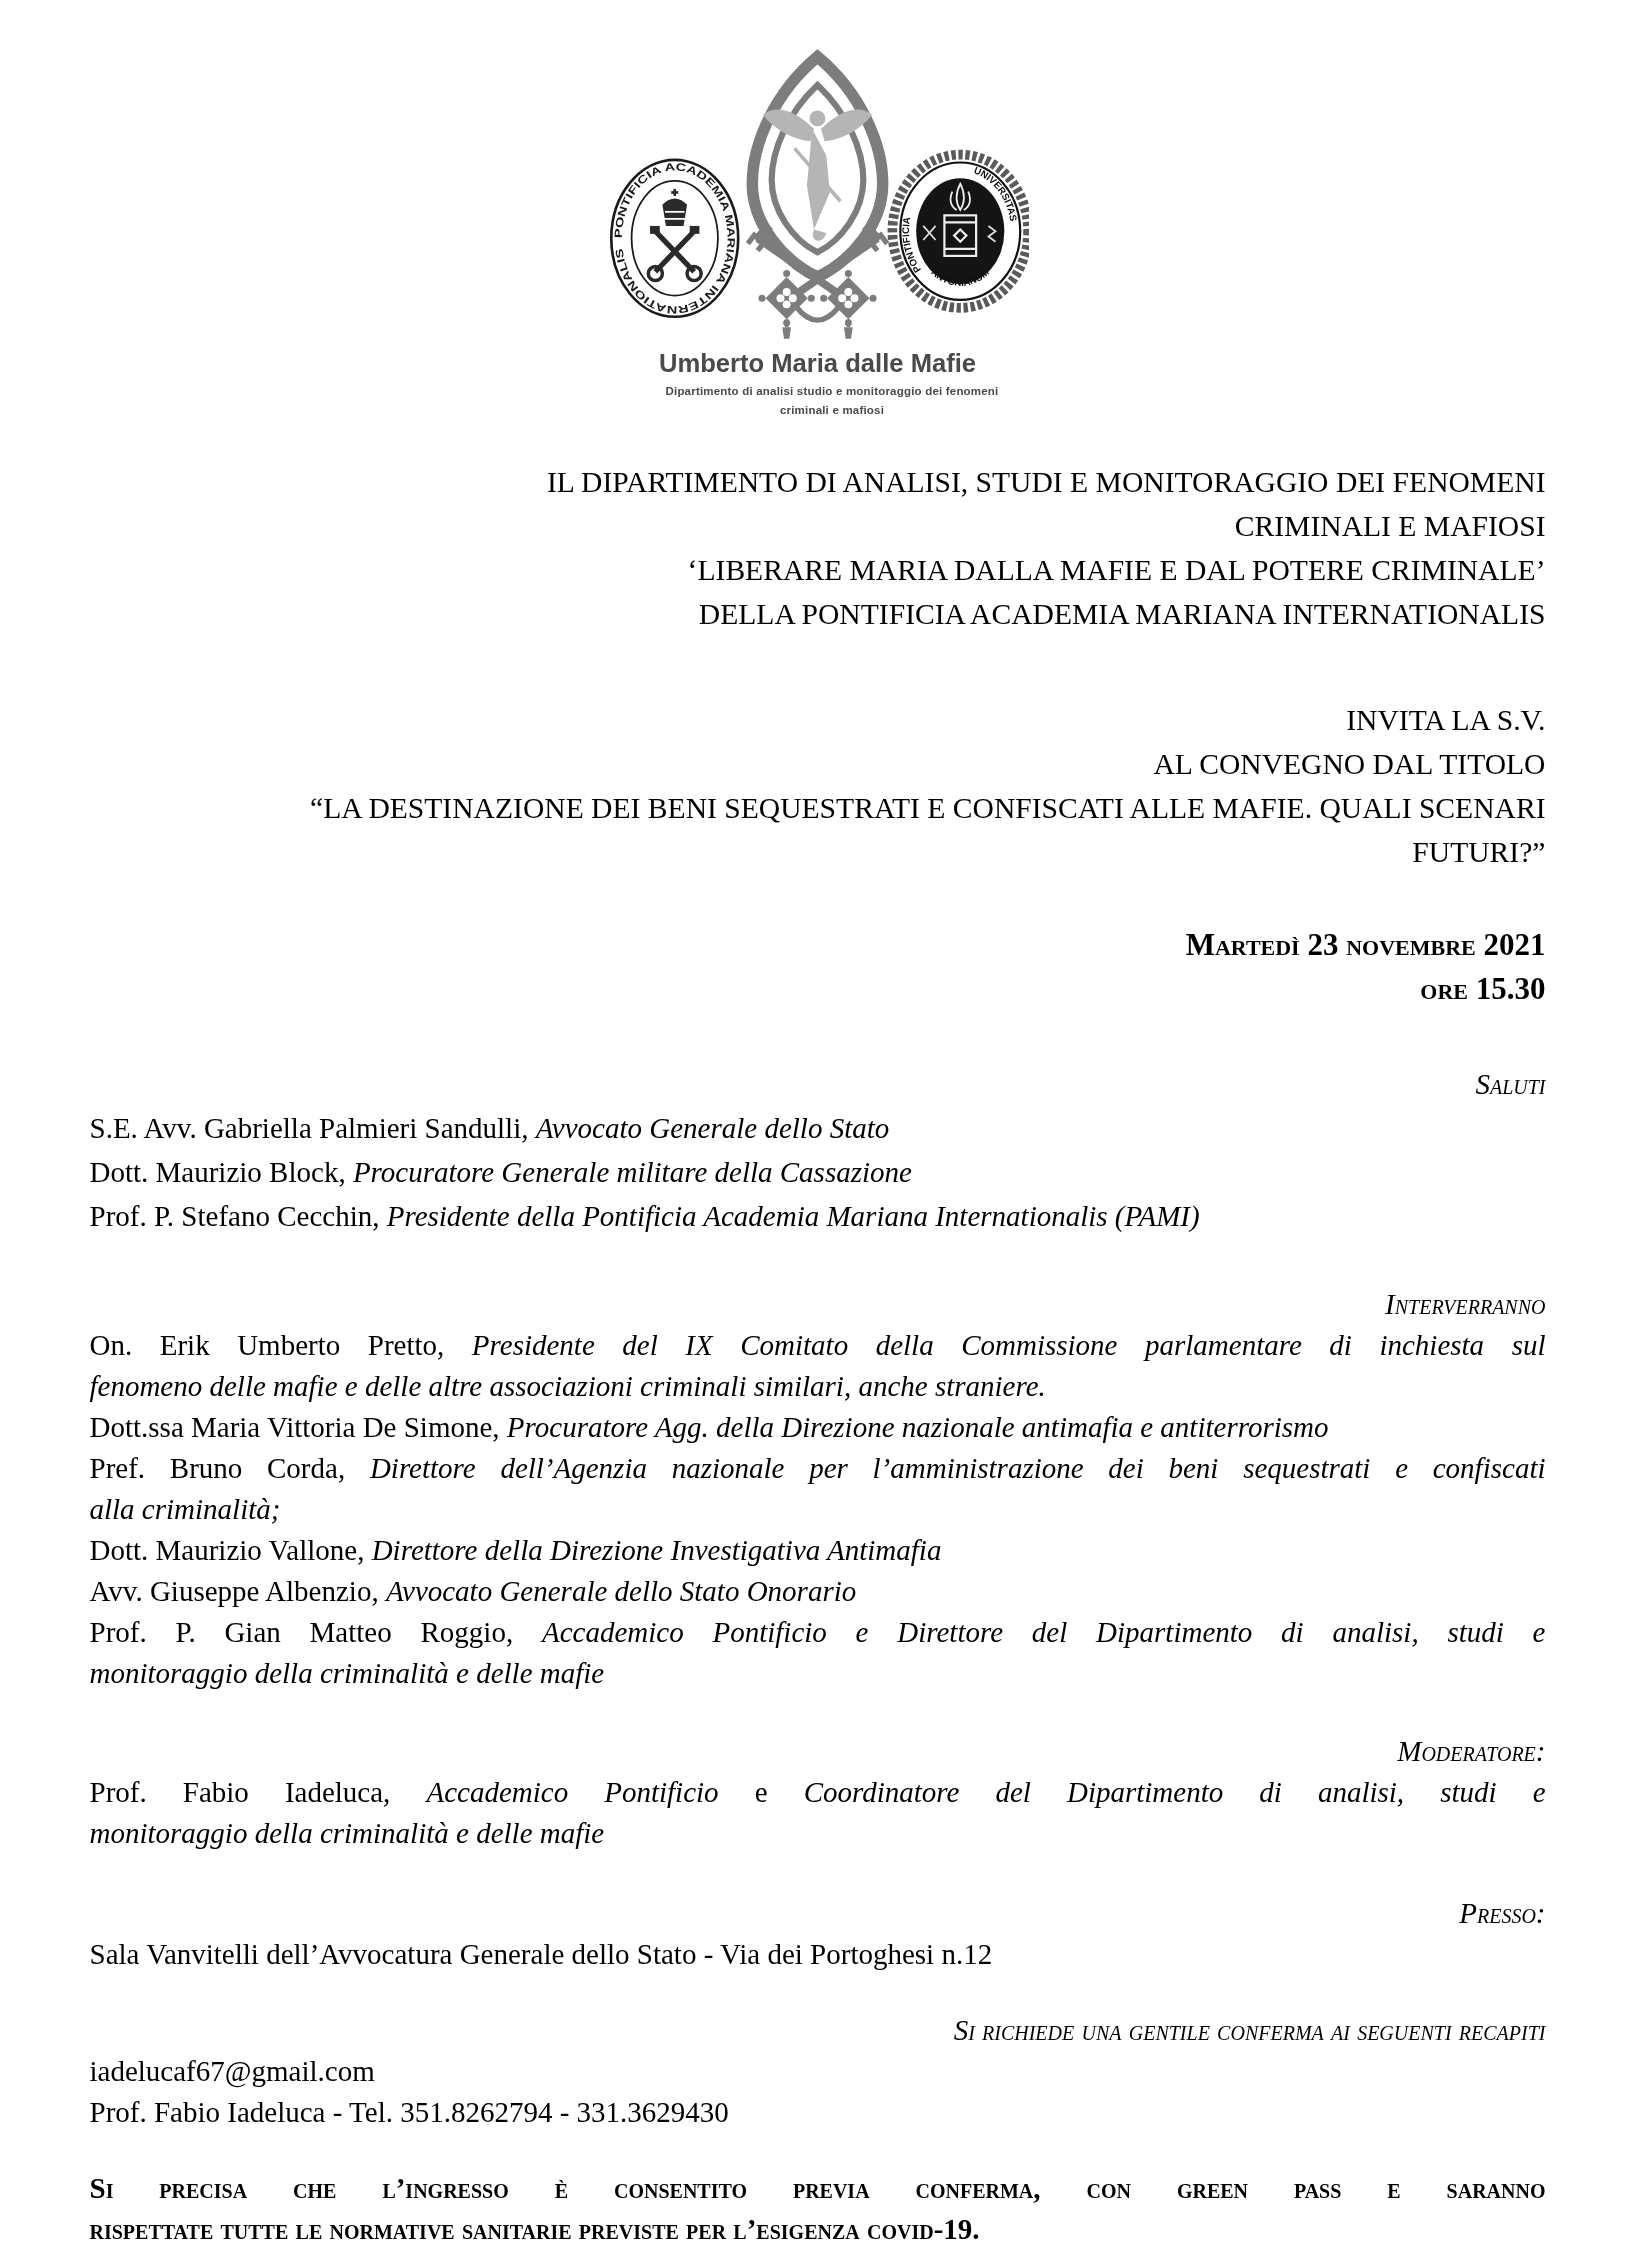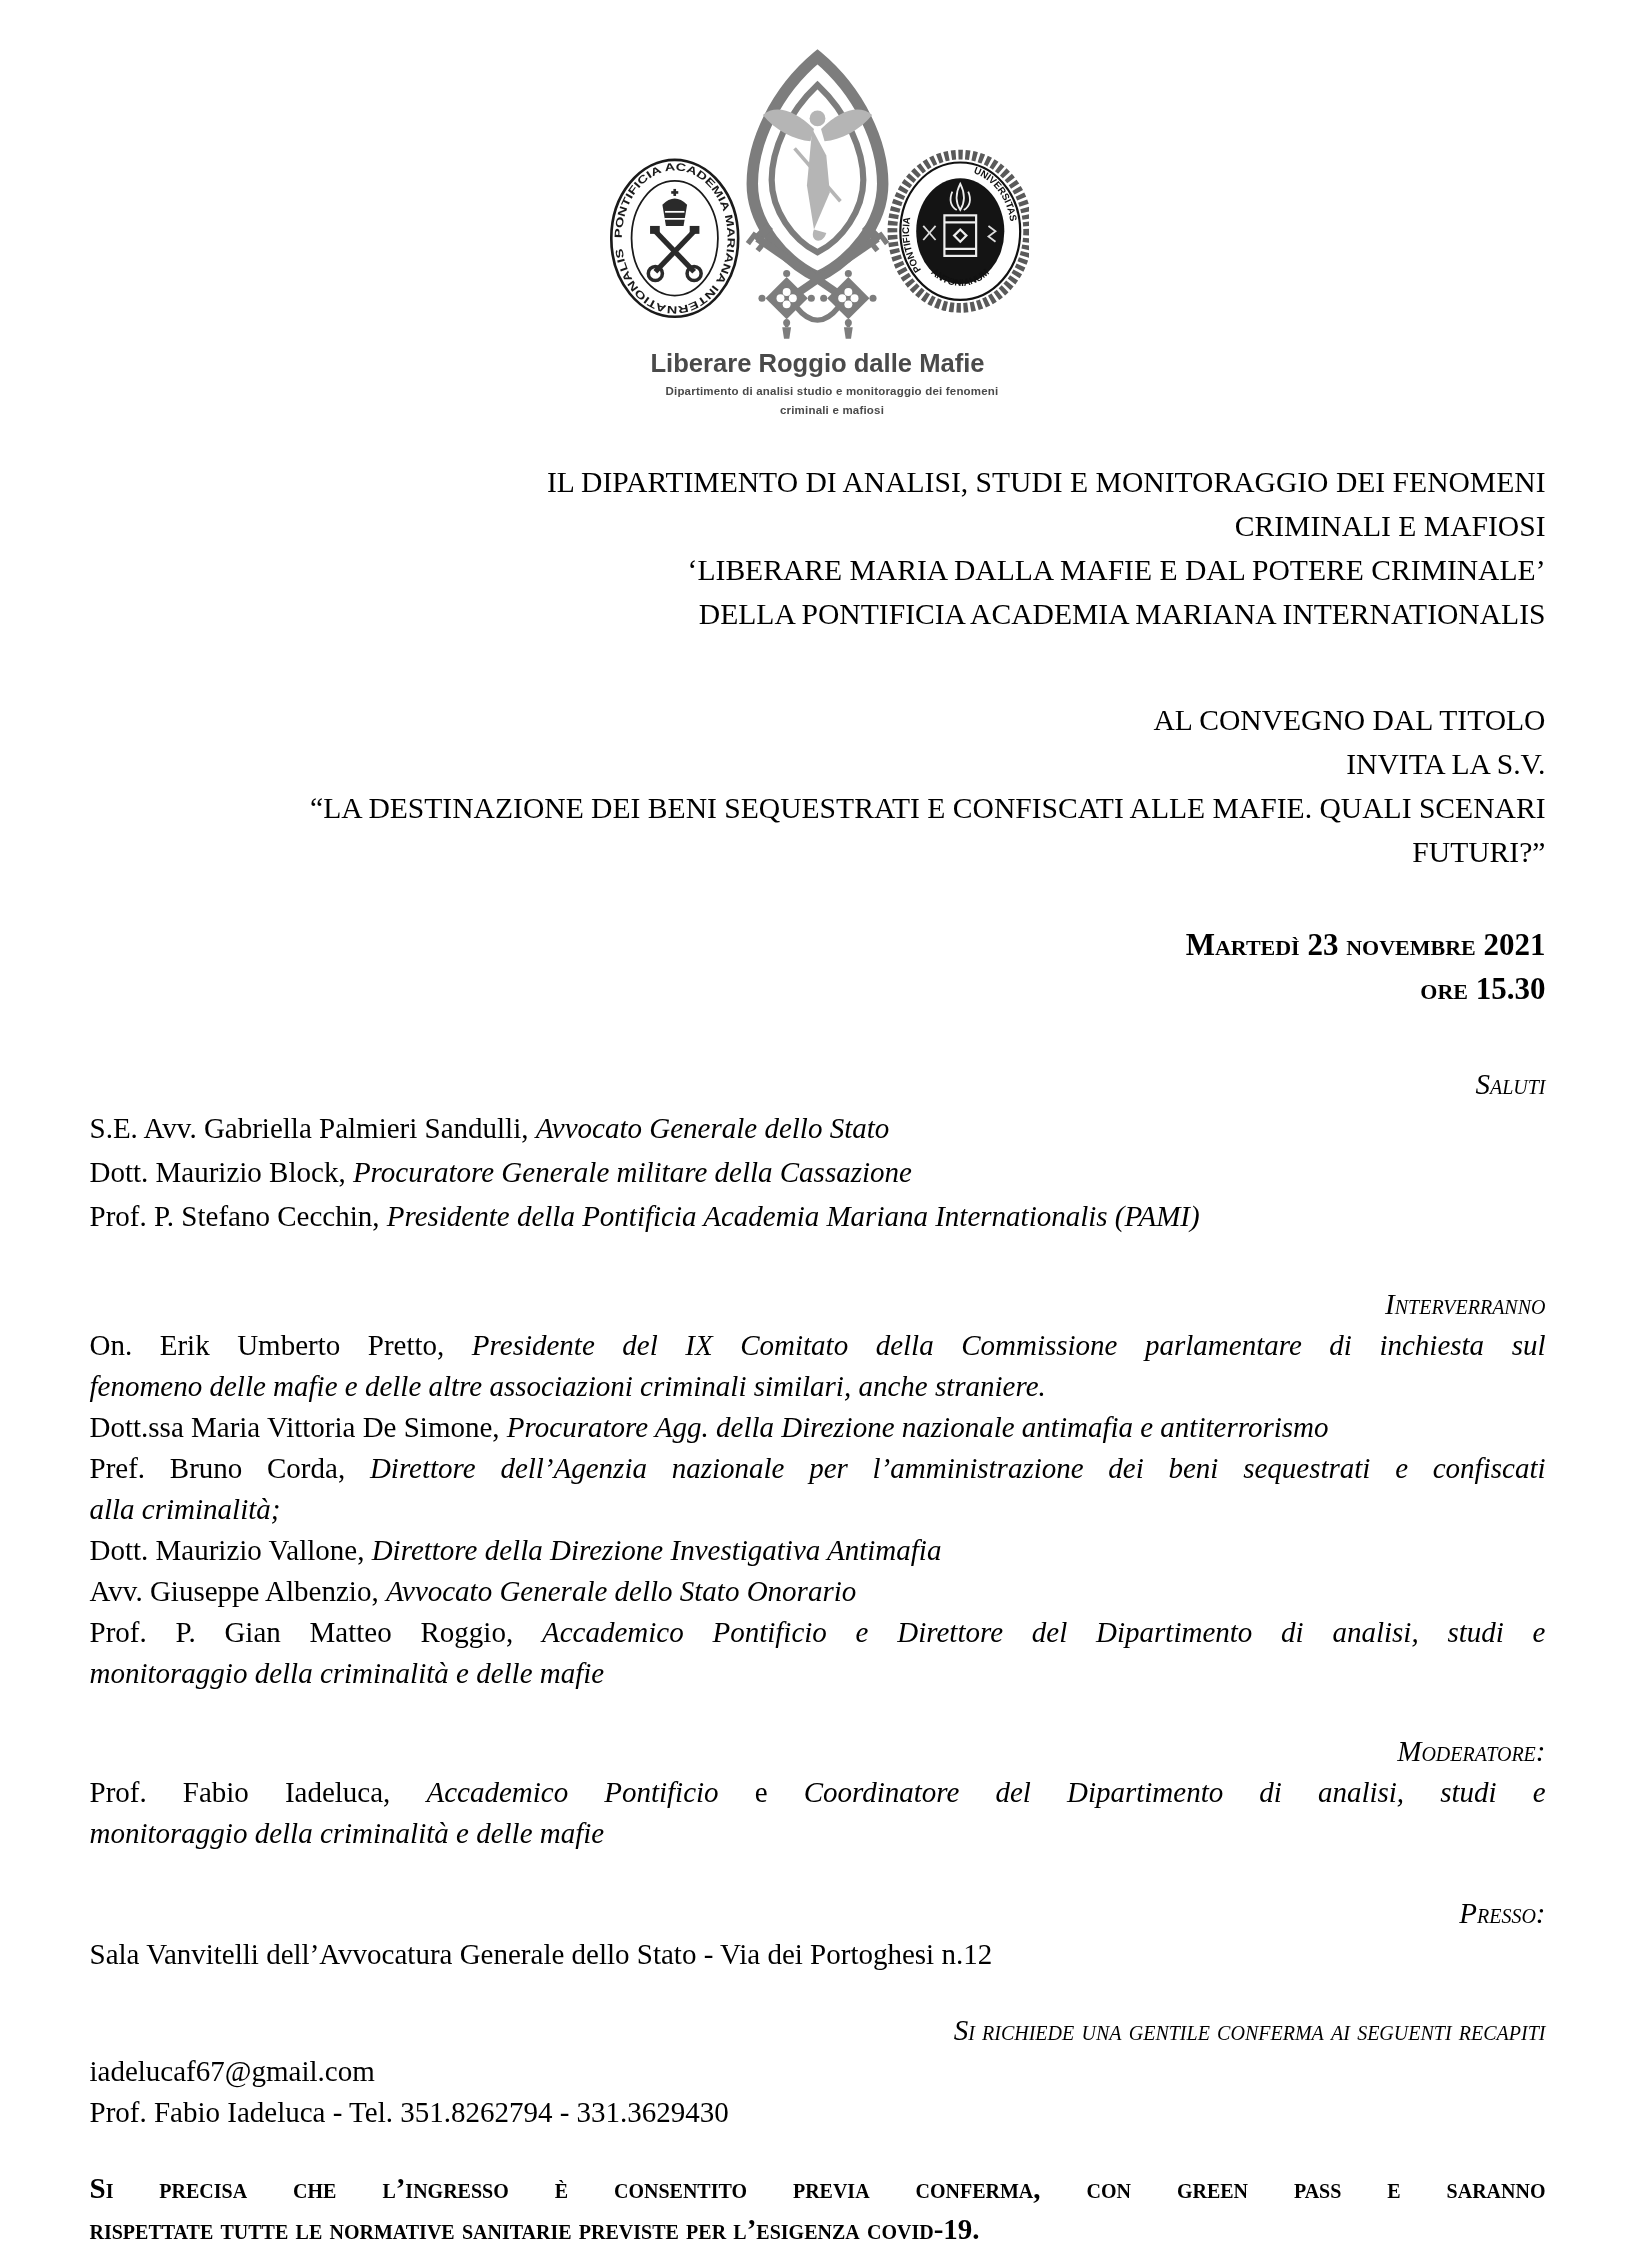--- a/index.html
+++ b/index.html
@@ -141,37 +141,37 @@
           <path d="M 402 210 L 409 217 L 402 224 L 395 217 Z"></path>
         </g>
         <g stroke="#dddddd" stroke-width="2" fill="none">
           <line x1="360" y1="206" x2="374" y2="222"></line>
           <line x1="374" y1="206" x2="360" y2="222"></line>
           <path d="M 434 206 L 442 212 L 434 218 L 442 224"></path>
         </g>
       </g>
     </svg>
 
-    <div class="logo-title">Liberare Roggio dalle Mafie</div>
+    <div class="logo-title">Umberto Maria dalle Mafie</div>
     <div class="logo-sub">Dipartimento di analisi studio e monitoraggio dei fenomeni</div>
     <div class="logo-sub logo-sub2">criminali e mafiosi</div>
   </header>
 
   <div class="content">
 
     <div class="hdr">
       <p class="caps c">IL DIPARTIMENTO DI ANALISI, STUDI E MONITORAGGIO DEI FENOMENI</p>
       <p class="caps c">CRIMINALI E MAFIOSI</p>
       <p class="caps c">‘LIBERARE MARIA DALLA MAFIE E DAL POTERE CRIMINALE’</p>
       <p class="caps c">DELLA PONTIFICIA ACADEMIA MARIANA INTERNATIONALIS</p>
     </div>
 
     <div class="invita">
+      <p class="caps c">INVITA LA S.V.</p>
       <p class="caps c">AL CONVEGNO DAL TITOLO</p>
-      <p class="caps c">INVITA LA S.V.</p>
       <p class="caps c">“LA DESTINAZIONE DEI BENI SEQUESTRATI E CONFISCATI ALLE MAFIE. QUALI SCENARI</p>
       <p class="caps c">FUTURI?”</p>
     </div>
 
     <div class="dateblk">
       <p class="sc-b c">Martedì 23 novembre 2021</p>
       <p class="sc-b c">ore 15.30</p>
     </div>
 
     <section class="saluti">

